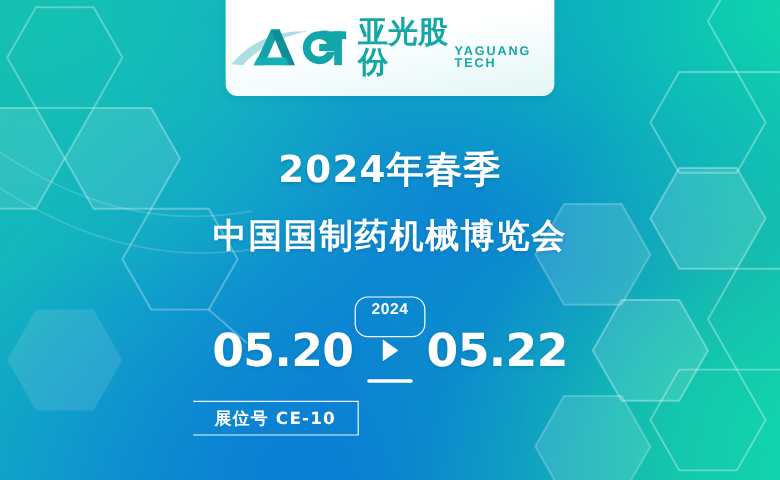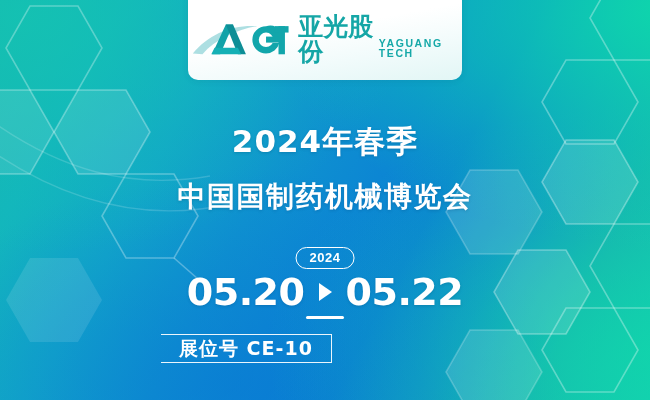--- a/index.html
+++ b/index.html
@@ -62,30 +62,30 @@
     position: absolute; left: 0; width: 650px; text-align: center;
     color: #ffffff; font-family: "DejaVu Sans", sans-serif;
     font-weight: 700; text-shadow: 0 1px 3px rgba(0,50,90,0.22);
   }
   #title1 { top: 121px; font-size: 31px; letter-spacing: 1px; }
   #title2 { top: 178px; font-size: 28px; letter-spacing: 1.5px; }
   
   #year-pill {
     position: absolute; left: 50%; transform: translateX(-50%);
     top: 247px;
-    padding: 1px 13px 2px;
+    padding: 1px 13px 14px;
     border: 1.6px solid #ffffff; border-radius: 11px;
     color: #ffffff; font-size: 13px; font-weight: 700;
     letter-spacing: 0.5px; line-height: 17px;
     font-family: "Liberation Sans", sans-serif;
   }
   
   #dates {
     position: absolute; left: 0; top: 270px; width: 650px;
-    display: flex; align-items: center; justify-content: center; gap: 13px;
+    display: flex; align-items: center; justify-content: center; gap: 23px;
     color: #ffffff;
     font-family: "DejaVu Sans", sans-serif;
     font-weight: 700; font-size: 38px; letter-spacing: -0.5px;
     text-shadow: 0 1px 3px rgba(0,50,90,0.2);
   }
   #date-arrow {
     width: 0; height: 0;
     border-left: 13px solid #ffffff;
     border-top: 9px solid transparent;
     border-bottom: 9px solid transparent;
@@ -109,21 +109,21 @@
     font-family: "DejaVu Sans", sans-serif;
     font-size: 15px; font-weight: 700; letter-spacing: 1px;
   }
   #booth-box {
     border: 1.4px solid rgba(255,255,255,0.92);
     border-left: none;
     color: #ffffff;
     display: flex; align-items: center; justify-content: center;
     padding: 0 18px;
     font-family: "DejaVu Sans", sans-serif;
-    font-size: 19px; font-weight: 700; letter-spacing: 1px;
+    font-size: 14px; font-weight: 700; letter-spacing: 1px;
   }
 </style>
 </head>
 <body>
 
 <div id="banner">
 
   <div id="tealwash"></div>
 
   <svg id="hexlayer" viewBox="0 0 650 400" preserveAspectRatio="none">

